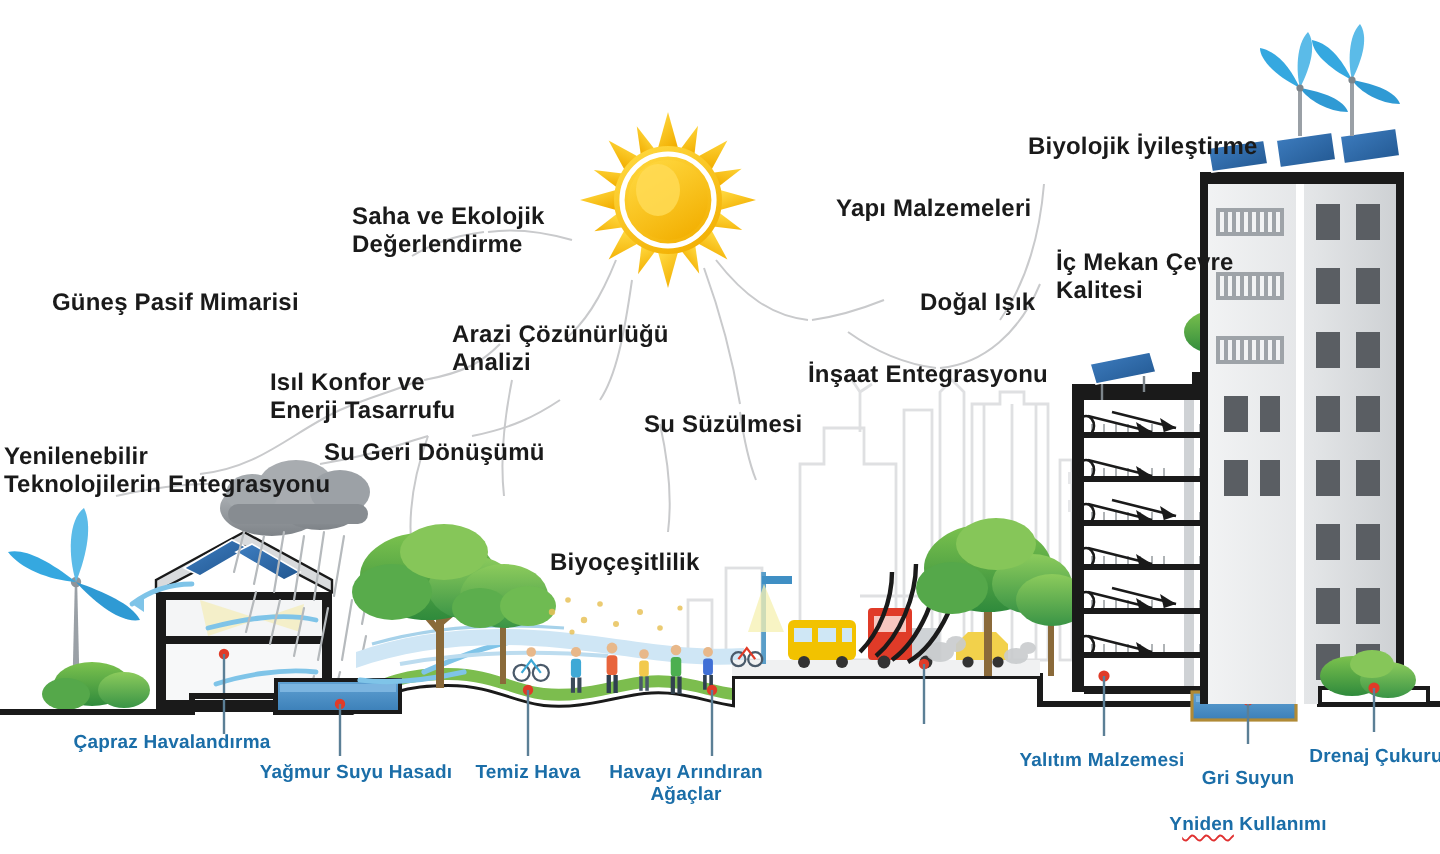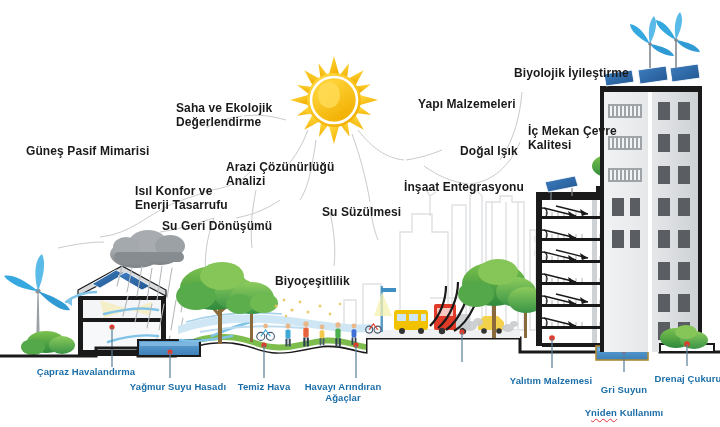--- a/index.html
+++ b/index.html
@@ -520,20 +520,22 @@
       <path d="M660 352 L660 344 L714 344 L714 352 Z" fill="#ffffff" stroke="#1a1a1a" stroke-width="2"></path>
       <ellipse cx="676" cy="338" rx="16" ry="10" fill="url(#gTree)"></ellipse>
       <ellipse cx="694" cy="340" rx="14" ry="9" fill="url(#gTree2)"></ellipse>
       <ellipse cx="686" cy="332" rx="11" ry="7" fill="#86c659"></ellipse>
       <circle cx="687" cy="344" r="2.8" fill="#e03b28"></circle>
       <rect x="686.4" y="344" width="1.2" height="22" fill="#5b7f96"></rect>
     </g>
   </svg>
 
   <div class="lbl lbl-dark" style="left:26px;top:144px;">Güneş Pasif Mimarisi</div>
+  <div class="lbl lbl-dark" style="left:2px;top:221px;">Yenilenebilir
+Teknolojilerin Entegrasyonu</div>
   <div class="lbl lbl-dark" style="left:135px;top:184px;">Isıl Konfor ve
 Enerji Tasarrufu</div>
   <div class="lbl lbl-dark" style="left:162px;top:219px;">Su Geri Dönüşümü</div>
   <div class="lbl lbl-dark" style="left:176px;top:101px;">Saha ve Ekolojik
 Değerlendirme</div>
   <div class="lbl lbl-dark" style="left:226px;top:160px;">Arazi Çözünürlüğü
 Analizi</div>
   <div class="lbl lbl-dark" style="left:322px;top:205px;">Su Süzülmesi</div>
   <div class="lbl lbl-dark" style="left:275px;top:274px;">Biyoçeşitlilik</div>
   <div class="lbl lbl-dark" style="left:418px;top:97px;">Yapı Malzemeleri</div>

